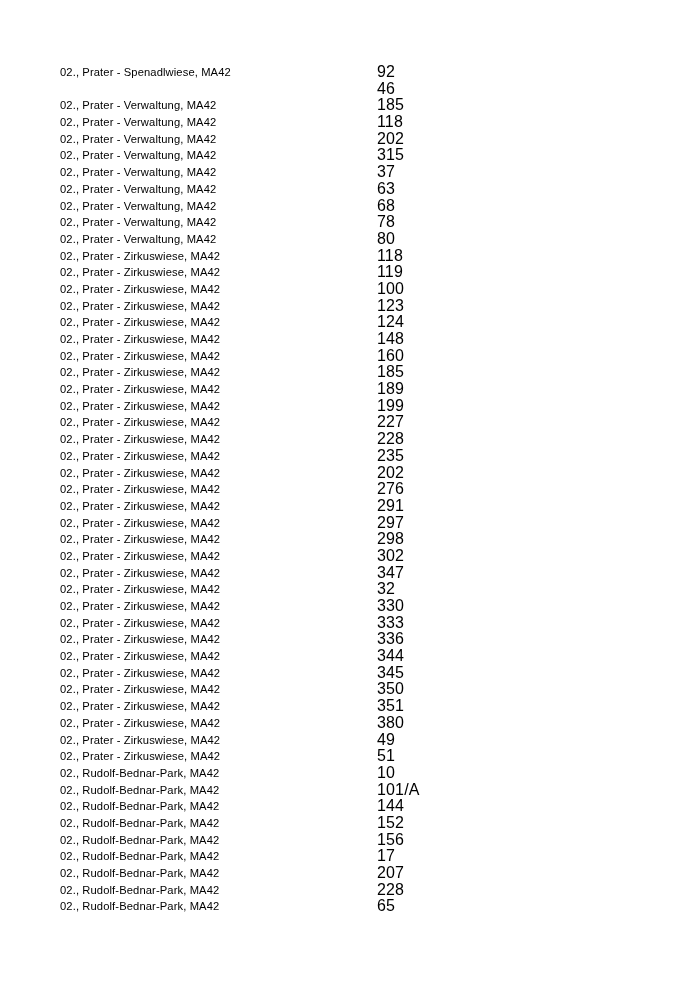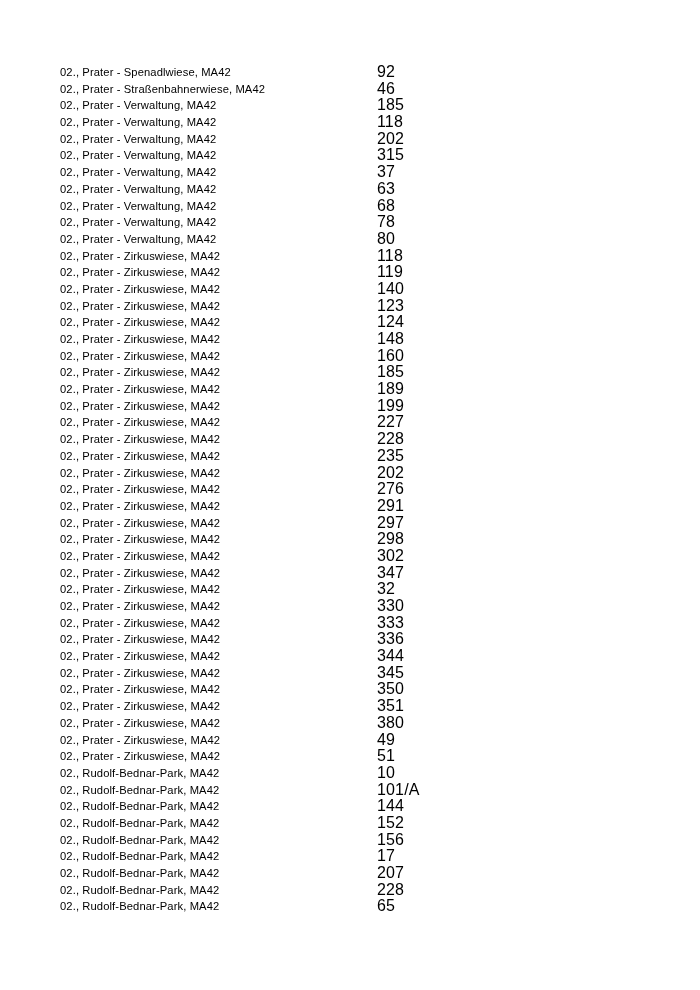--- a/index.html
+++ b/index.html
@@ -58,21 +58,20 @@
 </head>
 <body>
 
 <div id="page">
   <div id="listing">
       <div class="row">
         <span class="cell-name">02., Prater - Spenadlwiese, MA42</span>
         <span class="cell-value">92</span>
       </div>
       <div class="row">
-        <span class="cell-name">02., Prater - Straßenbahnerwiese, MA42</span>
         <span class="cell-value">46</span>
       </div>
       <div class="row">
         <span class="cell-name">02., Prater - Verwaltung, MA42</span>
         <span class="cell-value">185</span>
       </div>
       <div class="row">
         <span class="cell-name">02., Prater - Verwaltung, MA42</span>
         <span class="cell-value">118</span>
       </div>
@@ -107,21 +106,21 @@
       <div class="row">
         <span class="cell-name">02., Prater - Zirkuswiese, MA42</span>
         <span class="cell-value">118</span>
       </div>
       <div class="row">
         <span class="cell-name">02., Prater - Zirkuswiese, MA42</span>
         <span class="cell-value">119</span>
       </div>
       <div class="row">
         <span class="cell-name">02., Prater - Zirkuswiese, MA42</span>
-        <span class="cell-value">140</span>
+        <span class="cell-value">100</span>
       </div>
       <div class="row">
         <span class="cell-name">02., Prater - Zirkuswiese, MA42</span>
         <span class="cell-value">123</span>
       </div>
       <div class="row">
         <span class="cell-name">02., Prater - Zirkuswiese, MA42</span>
         <span class="cell-value">124</span>
       </div>
       <div class="row">

